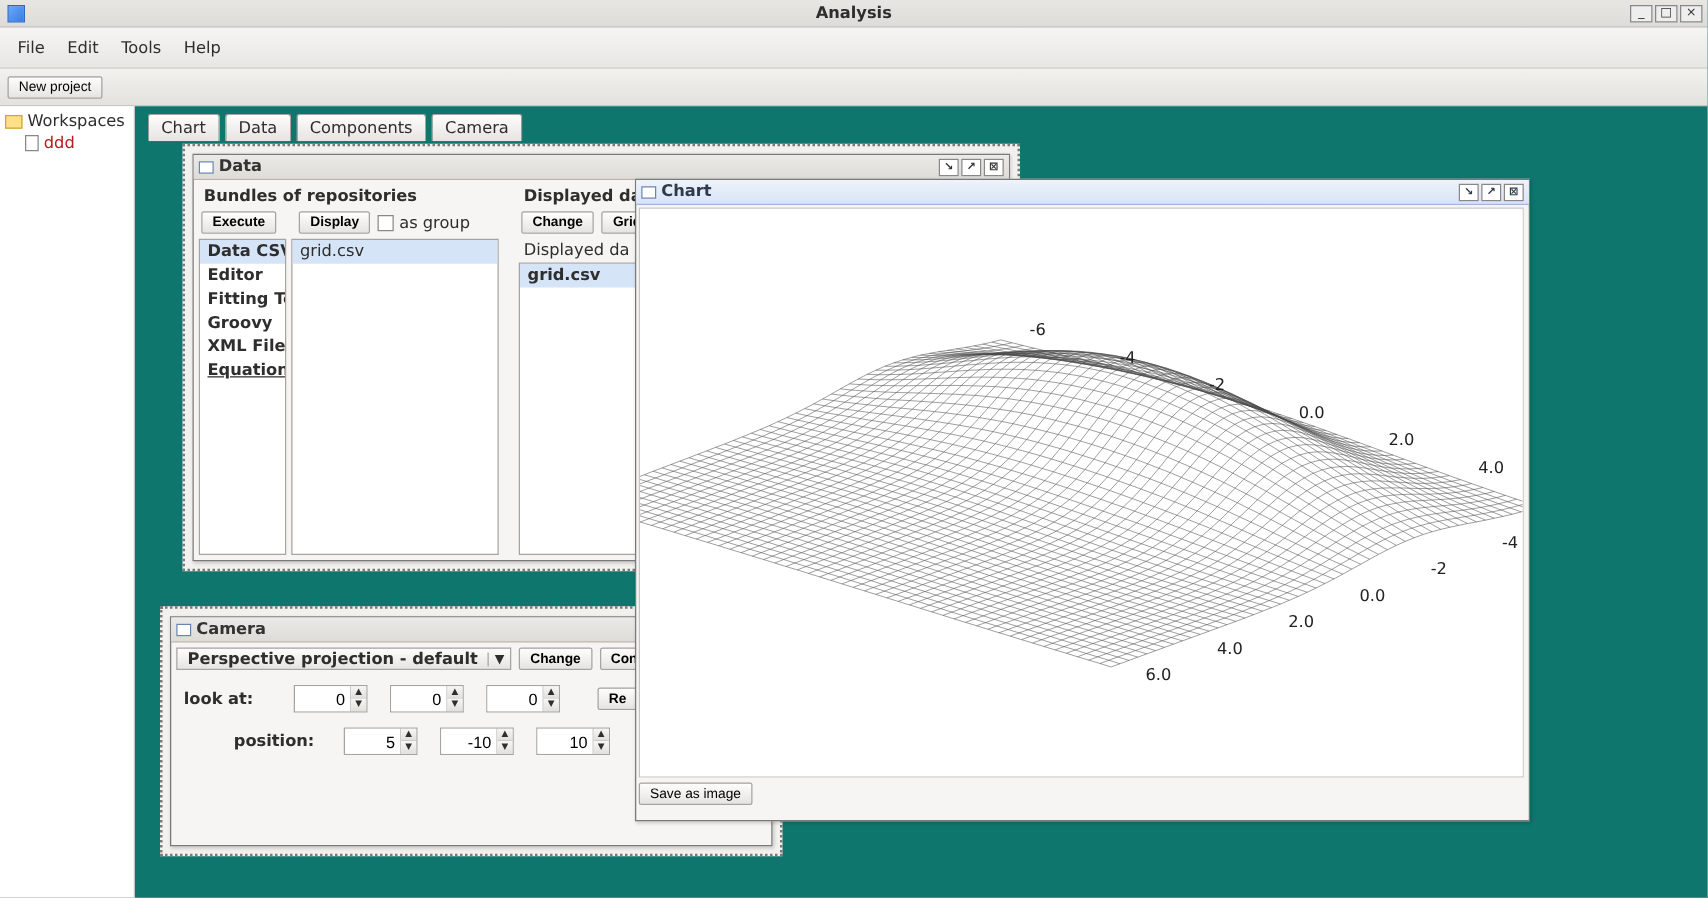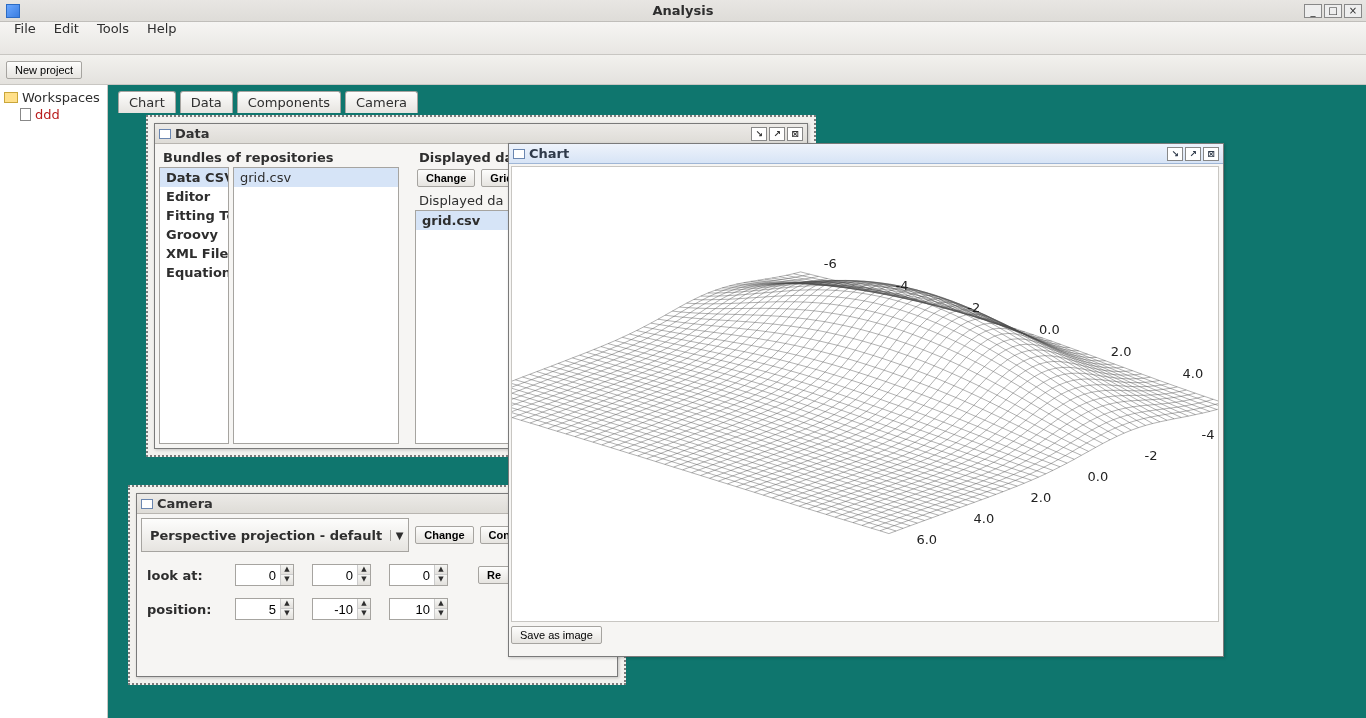--- a/index.html
+++ b/index.html
@@ -6,21 +6,21 @@
 body { font-family: "DejaVu Sans", "Liberation Sans", sans-serif; font-size: 13px; background: #f0eeec; color: #2e2e2e; width: 1366px; height: 718px; overflow: hidden; }
 
 
 .titlebar { height: 22px; background: linear-gradient(#e8e6e3,#dedcd8); border-bottom: 1px solid #c0beba; display: flex; align-items: center; position: relative; }
 .titlebar .appicon { width: 14px; height: 14px; margin-left: 6px; background: linear-gradient(135deg,#6aa7ff,#3a7de0); border:1px solid #2b6bc4; }
 .titlebar .title { position: absolute; left: 0; right: 0; text-align: center; font-weight: bold; color: #2e2e2e; pointer-events:none; }
 .titlebar .winbtns { margin-left: auto; display:flex; gap:2px; margin-right:4px; }
 .winbtn { width:18px; height:14px; border:1px solid #888; background:#eee; font-size:10px; line-height:12px; text-align:center; cursor:pointer; }
 
 
-.menubar { height: 22px; background: linear-gradient(#f6f5f3,#e8e6e3); border-bottom:1px solid #c8c6c2; display:flex; align-items:flex-end; padding:16px 6px; gap:2px; }
+.menubar { height: 22px; background: linear-gradient(#f6f5f3,#e8e6e3); border-bottom:1px solid #c8c6c2; display:flex; align-items:center; padding:16px 6px; gap:2px; }
 .menuitem { padding: 2px 8px; cursor:pointer; }
 
 
 .toolbar { height: 30px; background: linear-gradient(#f2f1ee,#e4e2de); border-bottom:1px solid #c8c6c2; display:flex; align-items:center; padding:0 6px; }
 .btn { background: linear-gradient(#fdfdfc,#e6e4e0); border:1px solid #a6a4a0; padding:2px 8px; font-size:11px; cursor:pointer; border-radius:2px; }
 
 
 .client { display:flex; height: calc(718px - 22px - 22px - 30px); }
 
 
@@ -56,21 +56,21 @@
 
 .check { display:inline-flex; align-items:center; gap:4px; }
 .check .box { width:13px; height:13px; border:1px solid #888; background:#fff; }
 
 .spinner { display:inline-flex; align-items:stretch; border:1px solid #a6a4a0; background:#fff; height:22px; }
 .spinner input { width:44px; border:none; text-align:right; padding:0 4px; font-size:13px; outline:none; }
 .spinner .spinbtns { display:flex; flex-direction:column; border-left:1px solid #ccc; }
 .spinner .sb { width:12px; height:10px; font-size:7px; line-height:8px; text-align:center; background:linear-gradient(#f6f6f4,#e2e0dc); border-bottom:1px solid #ccc; cursor:pointer; }
 .spinner .sb:last-child{border-bottom:none;}
 
-.dropdown { display:inline-flex; border:1px solid #a6a4a0; background:linear-gradient(#fdfdfc,#e6e4e0); height:34px; align-items:center; }
+.dropdown { display:inline-flex; border:1px solid #a6a4a0; background:linear-gradient(#fdfdfc,#e6e4e0); height:18px; align-items:center; }
 .dropdown .ddtext { padding:0 8px; font-weight:bold; font-size:13px; }
 .dropdown .ddarrow { width:18px; text-align:center; border-left:1px solid #a6a4a0; font-size:10px; }
 
 .dotted-outline { border:2px dotted #7a7a7a; background:#f2f1ee; }
 
 svg.surface { background:#fff; display:block; border:1px solid #c8c6c2; }
 
 </style>
 </head>
 <body>
@@ -126,28 +126,37 @@
           <div class="iwbtns">
             <div class="iwbtn">↘</div>
             <div class="iwbtn">↗</div>
             <div class="iwbtn">⊠</div>
           </div>
         </div>
         <div class="iwbody hstack" style="align-items:flex-start; height:calc(100% - 20px);">
 
           <div class="vstack" style="width:240px; height:100%;">
             <div class="section-label">Bundles of repositories</div>
+            <div class="hstack" style="padding:2px 2px 4px 2px;">
+              <button class="btn" style="font-weight:bold;">Execute</button>
+              <div style="width:6px"></div>
+              <button class="btn" style="font-weight:bold;">Display</button>
+              <label class="check">
+                <span class="box"></span>
+                <span>as group</span>
+              </label>
+            </div>
             <div class="hstack" style="flex:1; gap:4px;">
               <div class="listbox" style="width:70px; height:100%;">
                 <div class="listitem sel" style="font-weight:bold;">Data CSV</div>
                 <div class="listitem" style="font-weight:bold;">Editor</div>
                 <div class="listitem" style="font-weight:bold;">Fitting To</div>
                 <div class="listitem" style="font-weight:bold;">Groovy</div>
                 <div class="listitem" style="font-weight:bold;">XML File</div>
-                <div class="listitem" style="font-weight:bold;">Equation</div>
+                <div class="listitem" style="font-weight:bold;text-decoration:underline;">Equation</div>
               </div>
               <div class="listbox" style="flex:1; height:100%;">
                 <div class="listitem sel">grid.csv</div>
               </div>
             </div>
           </div>
 
           <div class="vstack" style="flex:1; height:100%; margin-left:10px;">
             <div class="section-label">Displayed dat</div>
             <div class="hstack" style="padding:2px 2px 4px 2px;">
@@ -196,21 +205,21 @@
               </span>
             <span class="spinner">
                 <input value="0" style="">
                 <span class="spinbtns">
                   <span class="sb">▲</span>
                   <span class="sb">▼</span>
                 </span>
               </span>
             <button class="btn" style="font-weight:bold; margin-left:12px;">Re</button>
           </div>
-          <div class="hstack" style="gap:18px; padding-left:6px;">
+          <div class="hstack" style="gap:18px; padding-left:6px;margin-left:40px;">
             <span style="width:70px; font-weight:bold;">position:</span>
             <span class="spinner">
                 <input value="5" style="">
                 <span class="spinbtns">
                   <span class="sb">▲</span>
                   <span class="sb">▼</span>
                 </span>
               </span>
             <span class="spinner">
                 <input value="-10" style="">

